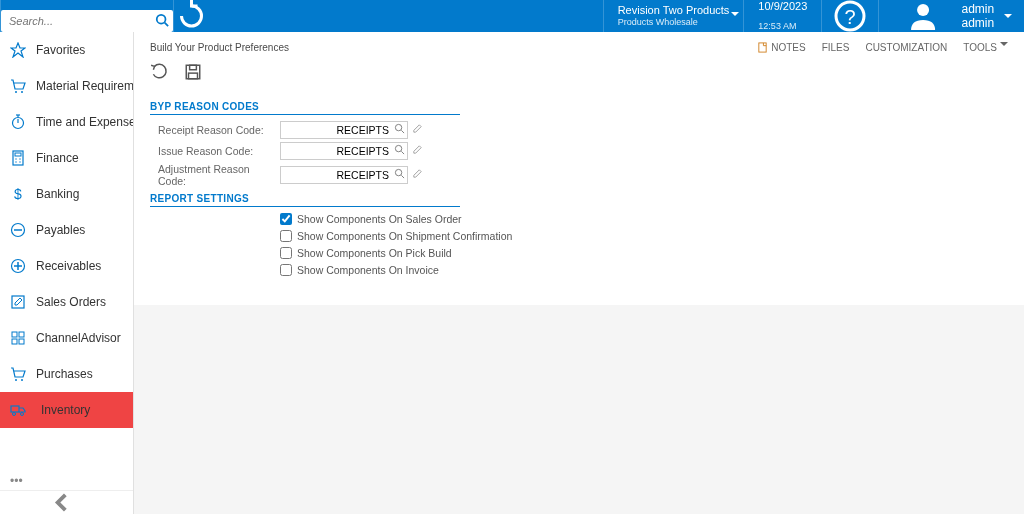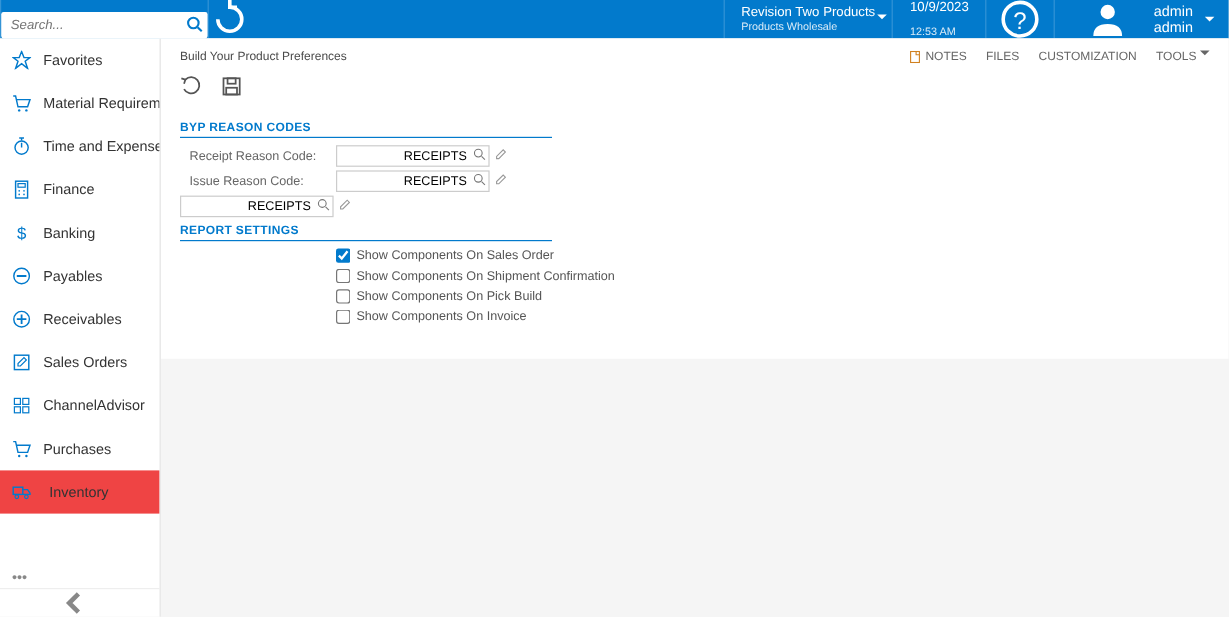--- a/index.html
+++ b/index.html
@@ -293,20 +293,21 @@
                   <circle cx="5" cy="5" r="3.5" fill="none" stroke="currentColor"></circle>
                   <line x1="8" y1="8" x2="11" y2="11" stroke="currentColor"></line>
                 </svg></span>
           </div>
           <span class="input-edit"><svg viewBox="0 0 12 12" width="11" height="11">
                 <path d="M2 10 L2 8 L8 2 L10 4 L4 10 Z" fill="none" stroke="currentColor"></path>
               </svg></span>
         </div>
 
         <div class="form-row">
+          <div class="form-label">Adjustment Reason Code:</div>
           <div class="form-input-wrap">
             <input class="form-input" value="RECEIPTS" style="">
             <span class="input-search"><svg viewBox="0 0 12 12" width="11" height="11">
                   <circle cx="5" cy="5" r="3.5" fill="none" stroke="currentColor"></circle>
                   <line x1="8" y1="8" x2="11" y2="11" stroke="currentColor"></line>
                 </svg></span>
           </div>
           <span class="input-edit"><svg viewBox="0 0 12 12" width="11" height="11">
                 <path d="M2 10 L2 8 L8 2 L10 4 L4 10 Z" fill="none" stroke="currentColor"></path>
               </svg></span>

